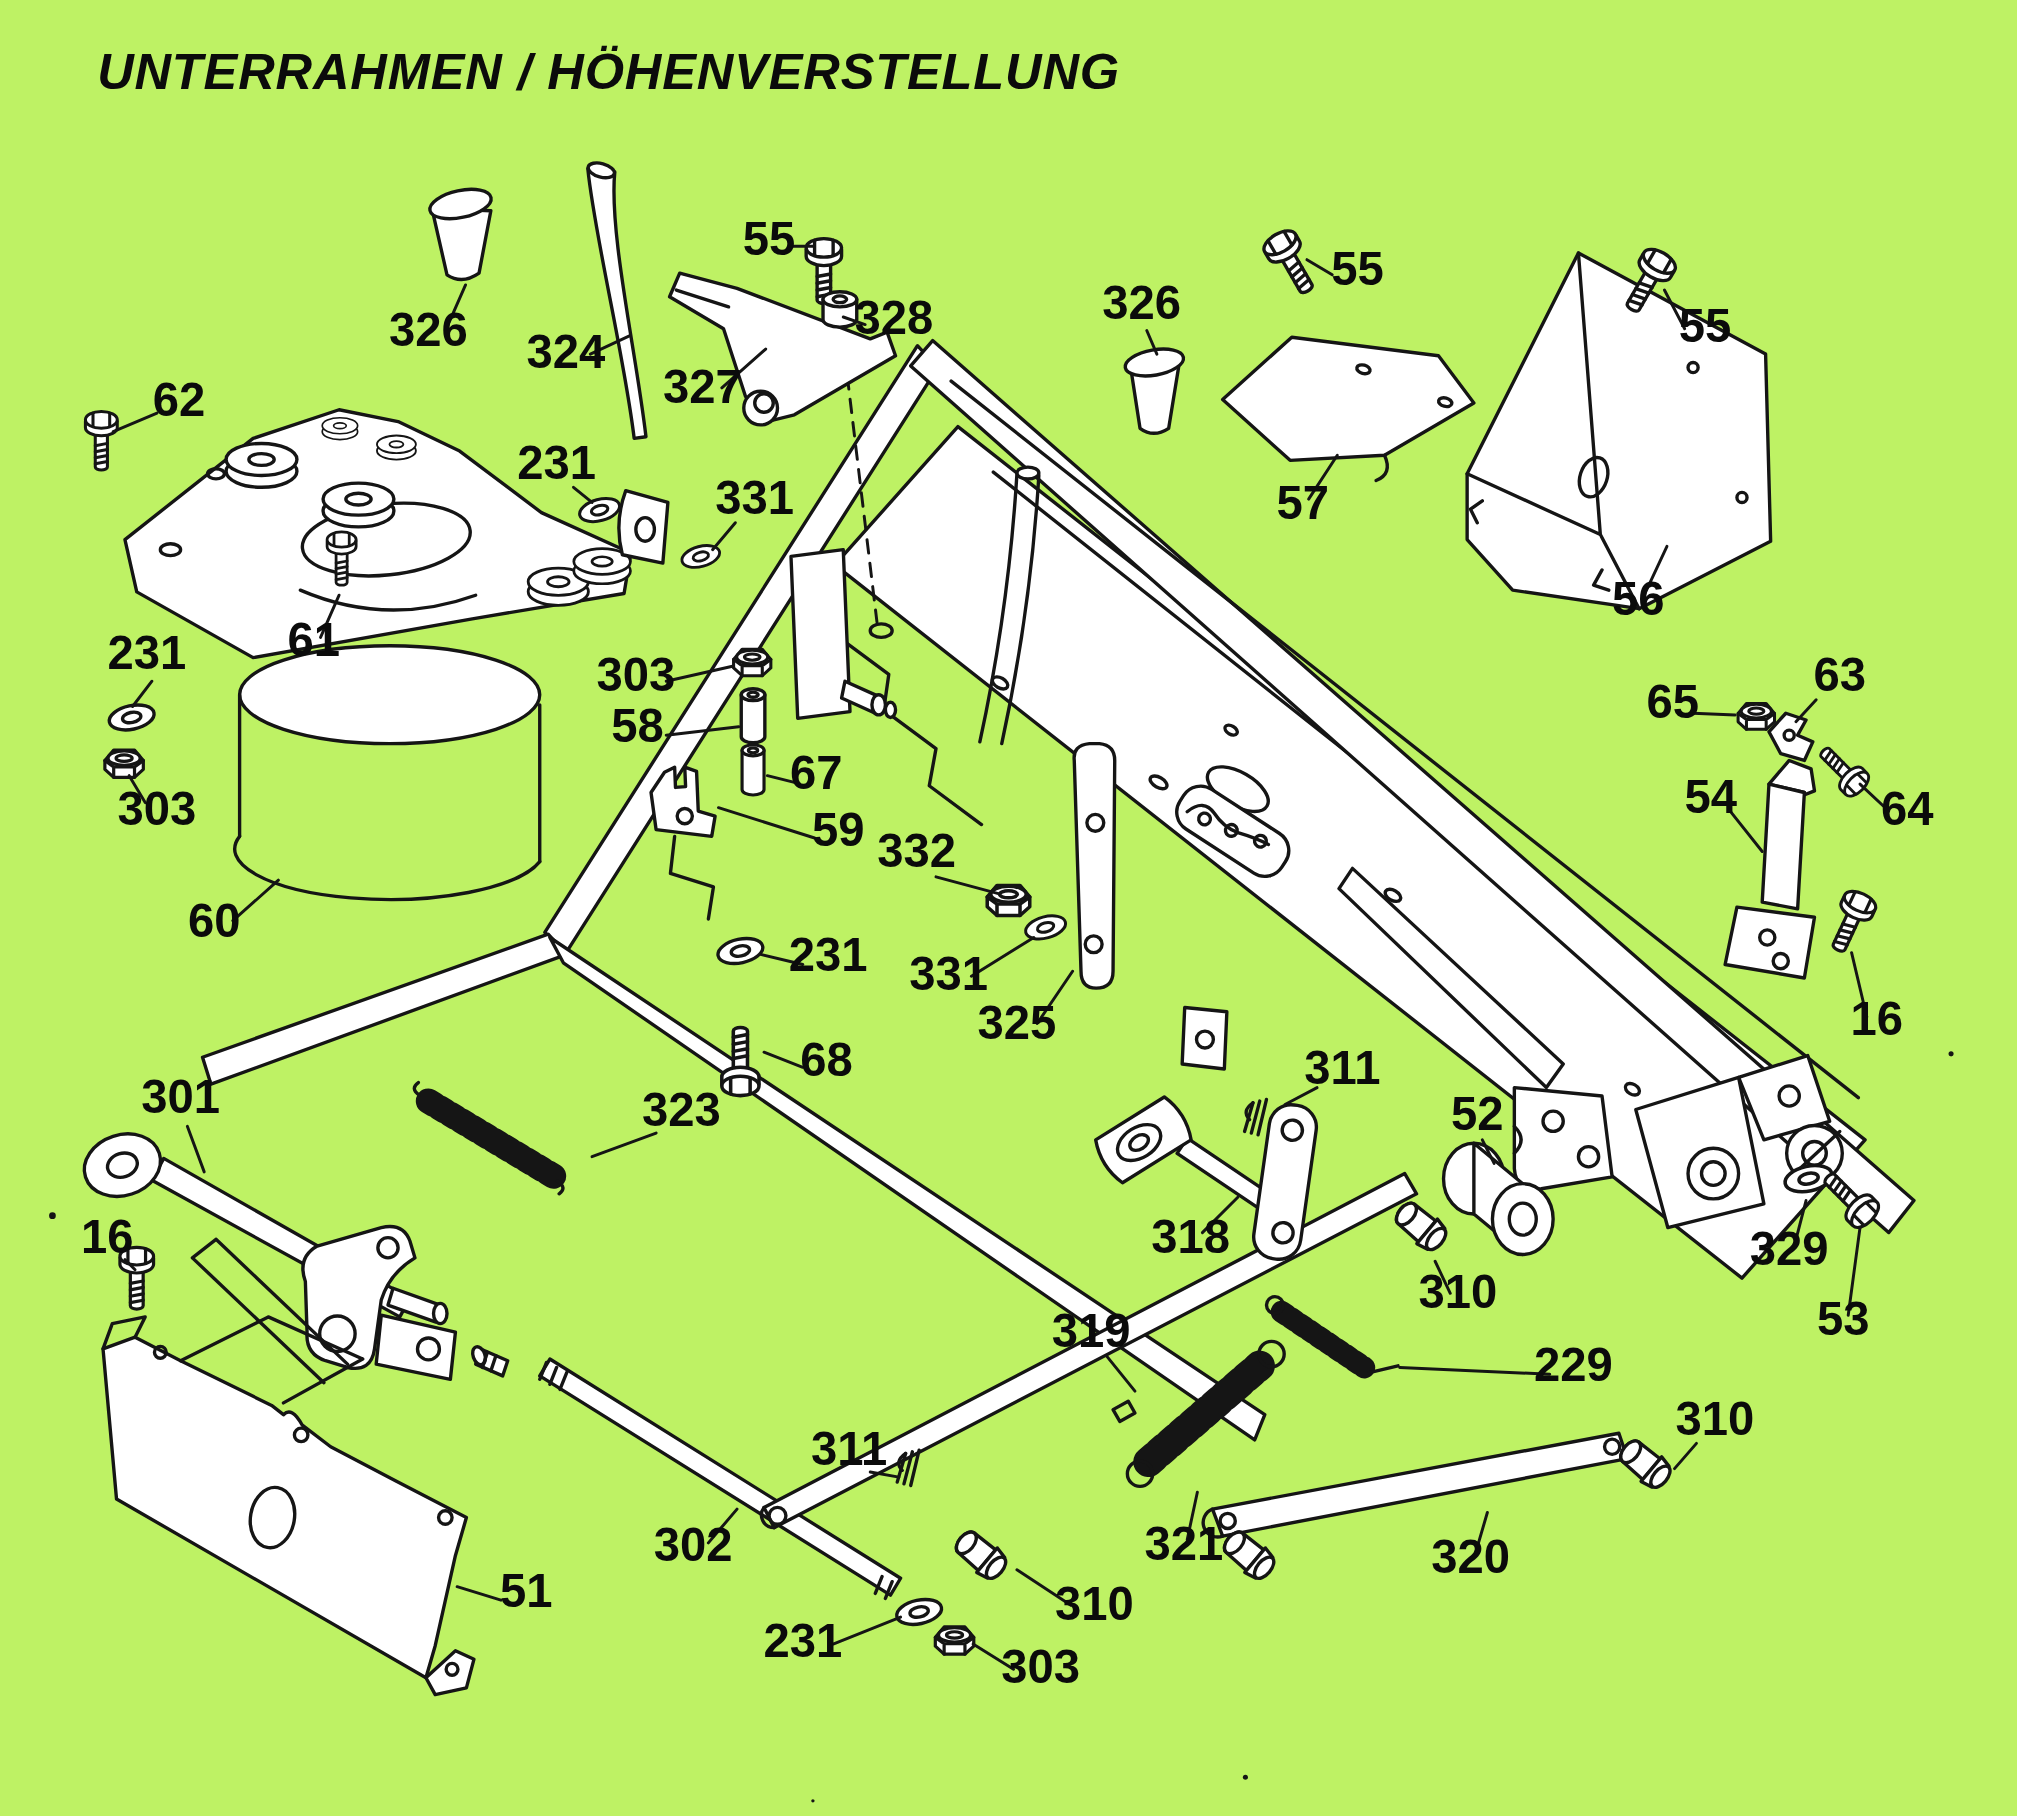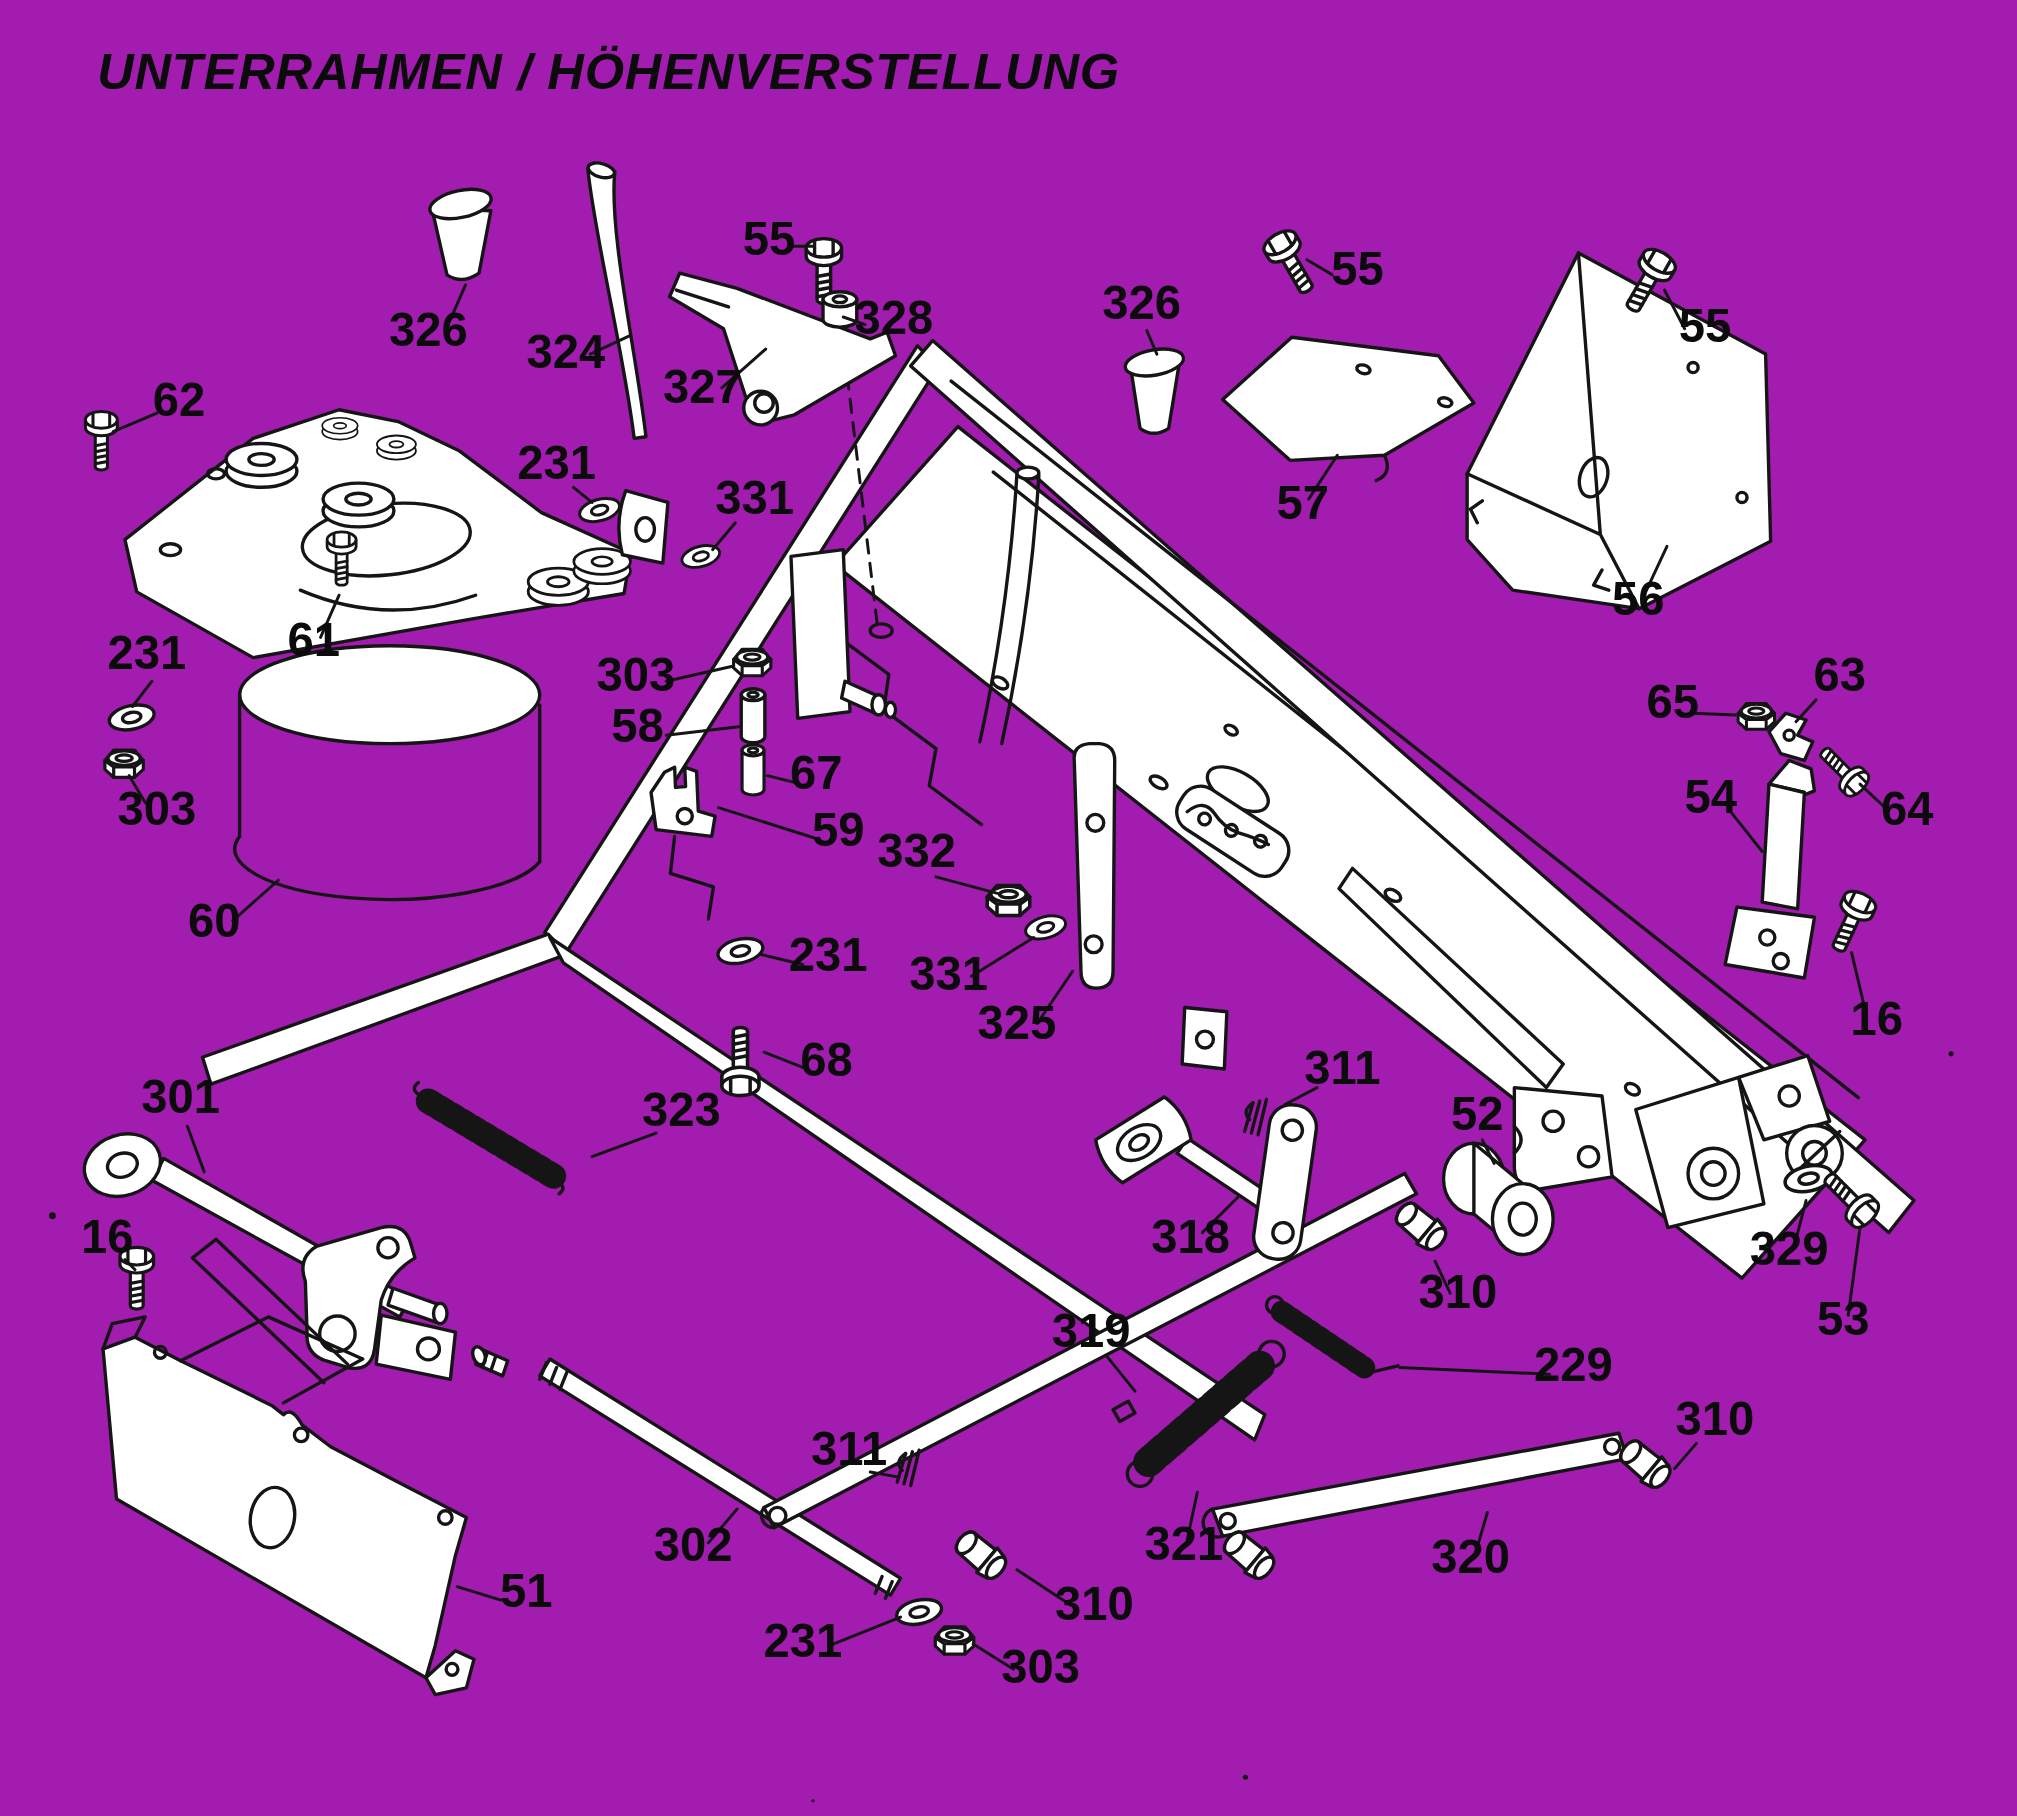--- a/index.html
+++ b/index.html
@@ -1,16 +1,16 @@
 <!DOCTYPE html>
 <html style="font-size:13.5px"><head>
 <meta charset="utf-8">
 <style>
   html,body{margin:0;padding:0;background:#fff;}
-  .stage{position:relative;width:2017px;height:1816px;background:#a21caf;overflow:hidden;
+  .stage{position:relative;width:2017px;height:1816px;background:#bef264;overflow:hidden;
          font-family:"Liberation Sans",sans-serif;}
   svg{position:absolute;inset:0;display:block;}
   svg path,svg ellipse,svg circle,svg rect,svg line,svg polyline{
       stroke:#151515;stroke-width:4;fill:none;stroke-linecap:round;stroke-linejoin:round;}
   .f{fill:#ffffff;}
   .ldr{stroke-width:3.5;}
   .dash{stroke-dasharray:16 12;stroke-width:3.5;}
   .coil323{stroke-width:30;stroke-dasharray:8 7;}
   .coil321{stroke-width:36;stroke-dasharray:9 8;}
   .coil229{stroke-width:26;stroke-dasharray:7 6;}

